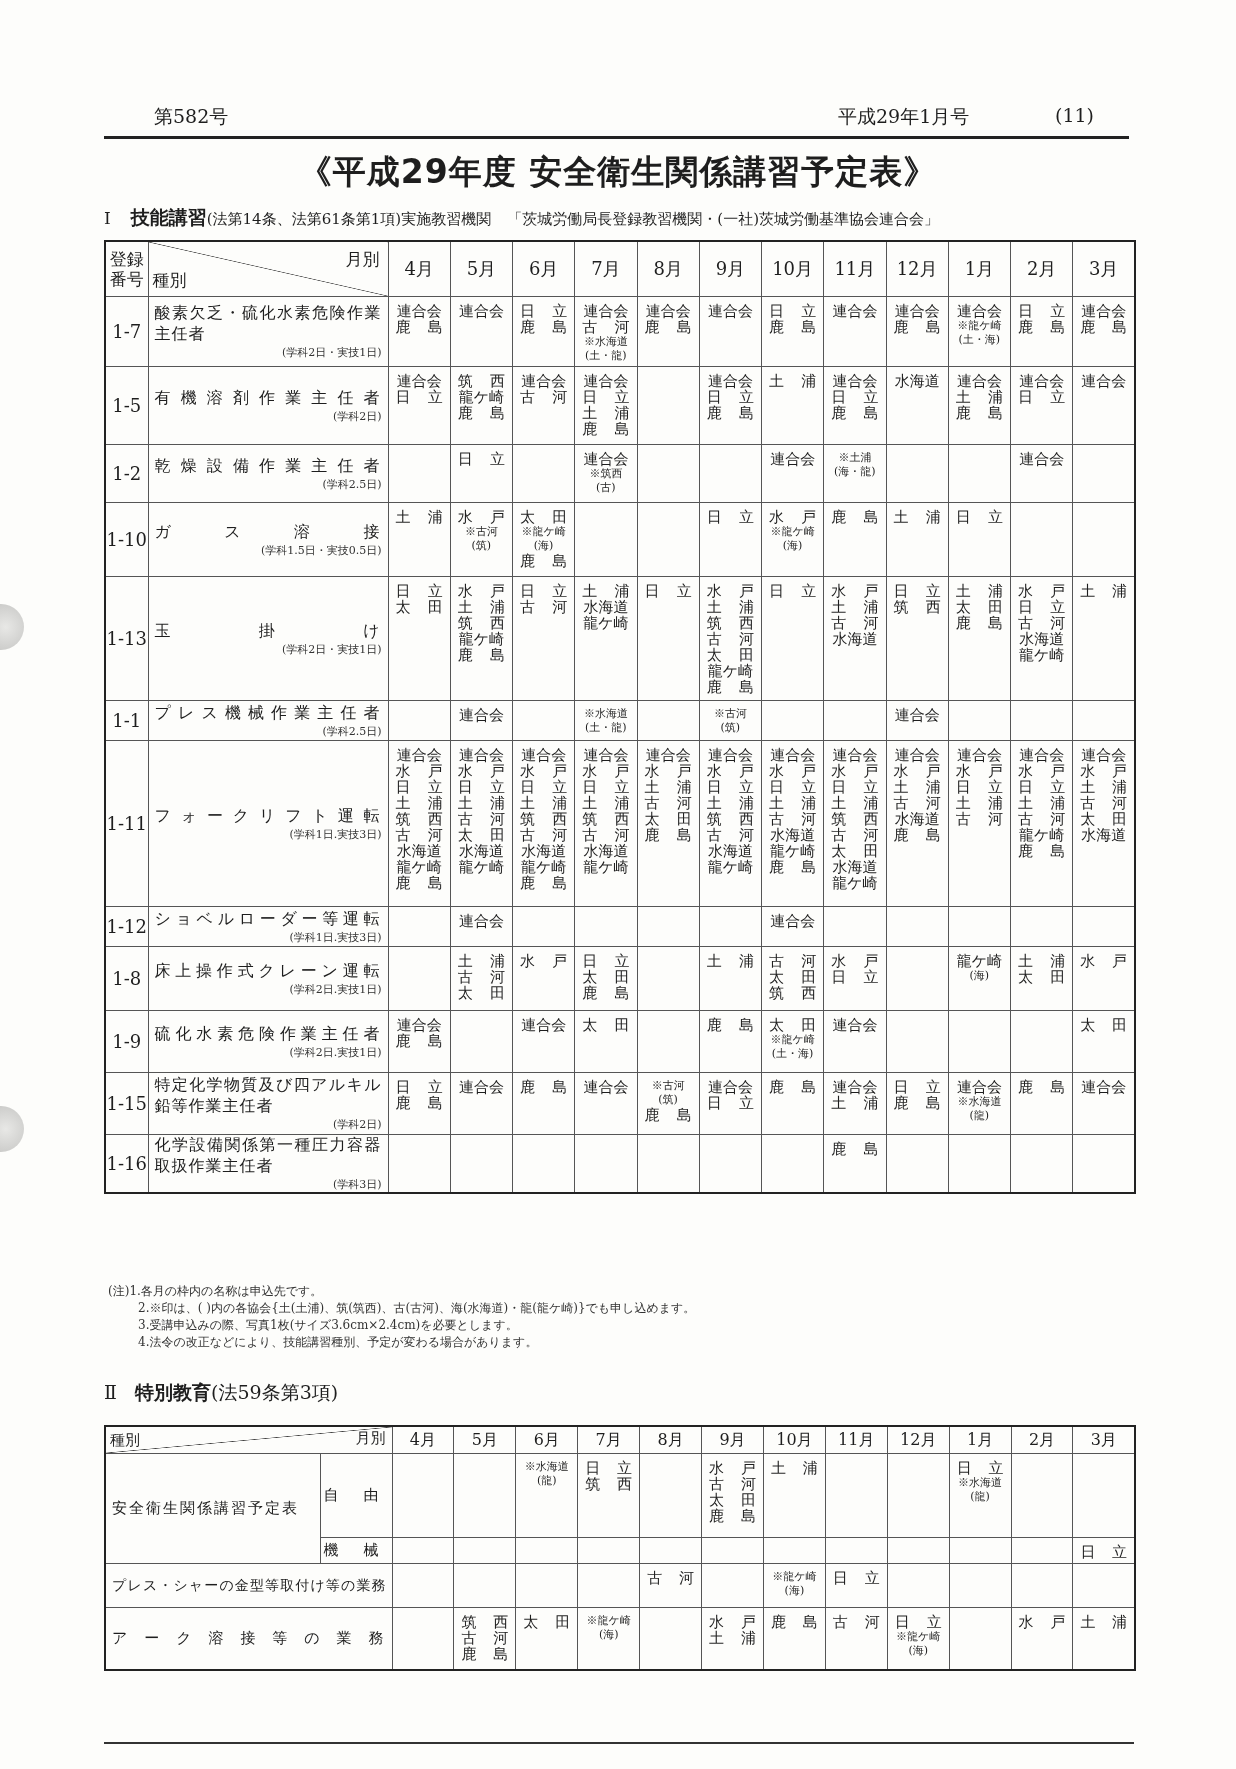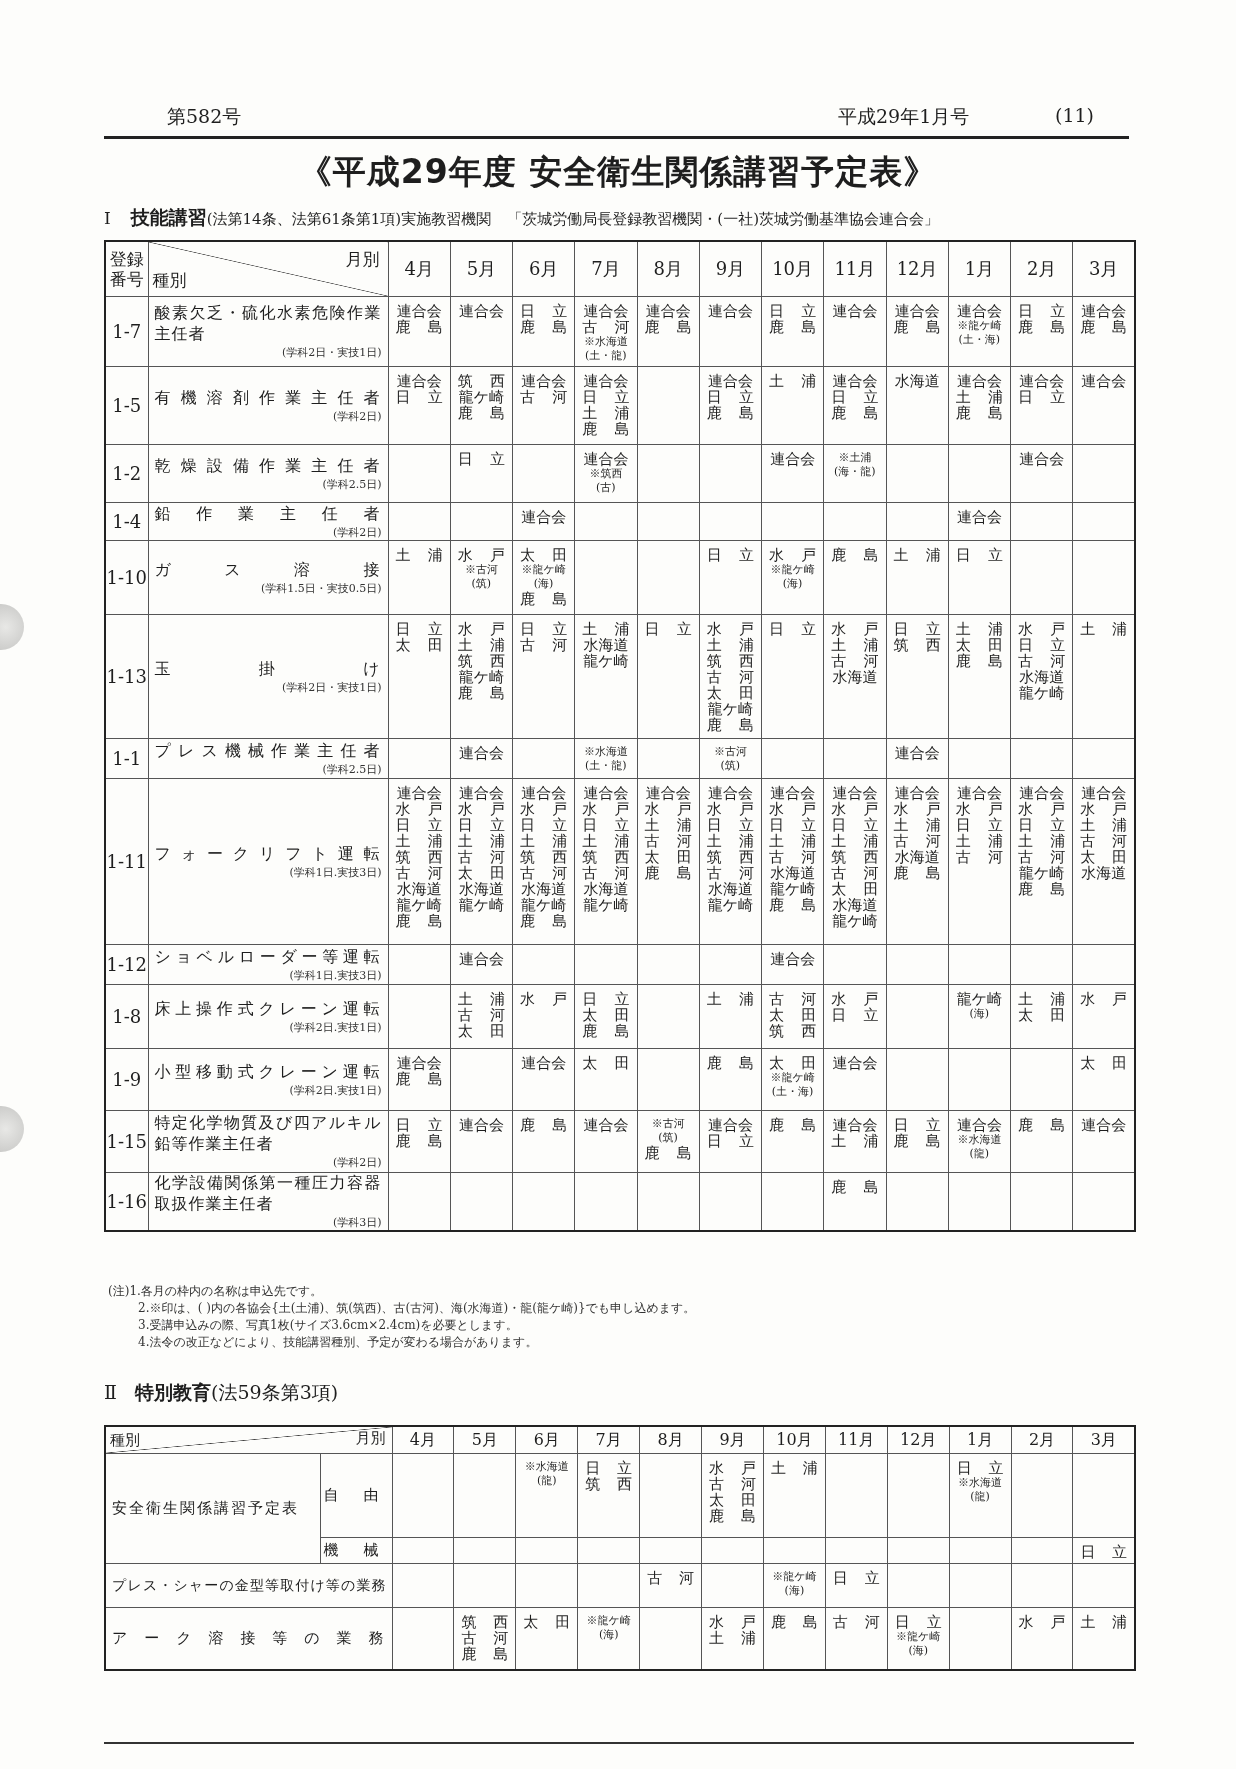--- a/index.html
+++ b/index.html
@@ -2,21 +2,21 @@
 <html><head>
 <meta charset="utf-8">
 <style>
   html, body { margin: 0; padding: 0; background: #fdfdfb; }
   body {
     width: 1236px; height: 1769px; position: relative; overflow: hidden;
     font-family: "DejaVu Serif", "Liberation Serif", serif; color: #1e1e1e;
   }
   .hole { position: absolute; left: -22px; width: 46px; height: 46px; border-radius: 50%;
     background: radial-gradient(circle at 60% 50%, #e8e8e6 0%, #cfcfcd 60%, #bdbdbb 100%); }
-  .hdr-left { position: absolute; left: 167px; top: 104px; font-size: 19px; }
+  .hdr-left { position: absolute; left: 154px; top: 104px; font-size: 19px; }
   .hdr-right { position: absolute; left: 838px; top: 104px; font-size: 19px; }
   .hdr-page { position: absolute; left: 1055px; top: 104px; font-size: 19px; }
   .hdr-rule { position: absolute; left: 104px; top: 136px; width: 1025px; height: 3px; background: #222; }
   .title { position: absolute; left: 0; width: 1236px; top: 150px; text-align: center;
     font-family: "DejaVu Sans", "Liberation Sans", sans-serif; font-size: 33px; font-weight: bold; letter-spacing: 1px; }
   .sec1 { position: absolute; left: 104px; top: 205px; font-size: 17px; white-space: nowrap; }
   .sec1 .num { margin-right: 20px; }
   .sec1 .bold { font-family: "DejaVu Sans", "Liberation Sans", sans-serif; font-weight: bold; font-size: 19px; }
   .sec1 .small { font-size: 15px; }
 
@@ -237,43 +237,20 @@
           <span class="ln sm">※土浦</span>
           <span class="ln sm">(海・龍)</span>
         </td>
         <td class="cell"></td>
         <td class="cell"></td>
         <td class="cell">
           <span class="ln c">連合会</span>
         </td>
         <td class="cell"></td>
       </tr>
-      <tr style="height: 38px;">
-        <td class="reg">1-4</td>
-        <td class="name">
-          <span class="nm">鉛作業主任者</span>
-          <span class="sub">(学科2日)</span>
-        </td>
-        <td class="cell"></td>
-        <td class="cell"></td>
-        <td class="cell">
-          <span class="ln c">連合会</span>
-        </td>
-        <td class="cell"></td>
-        <td class="cell"></td>
-        <td class="cell"></td>
-        <td class="cell"></td>
-        <td class="cell"></td>
-        <td class="cell"></td>
-        <td class="cell">
-          <span class="ln c">連合会</span>
-        </td>
-        <td class="cell"></td>
-        <td class="cell"></td>
-      </tr>
       <tr style="height: 74px;">
         <td class="reg">1-10</td>
         <td class="name">
           <span class="nm">ガス溶接</span>
           <span class="sub">(学科1.5日・実技0.5日)</span>
         </td>
         <td class="cell">
           <span class="ln">土 浦</span>
         </td>
         <td class="cell">
@@ -590,21 +567,21 @@
           <span class="ln">土 浦</span>
           <span class="ln">太 田</span>
         </td>
         <td class="cell">
           <span class="ln">水 戸</span>
         </td>
       </tr>
       <tr style="height: 62px;">
         <td class="reg">1-9</td>
         <td class="name">
-          <span class="nm">小型移動式クレーン運転</span>
+          <span class="nm">硫化水素危険作業主任者</span>
           <span class="sub">(学科2日.実技1日)</span>
         </td>
         <td class="cell">
           <span class="ln c">連合会</span>
           <span class="ln">鹿 島</span>
         </td>
         <td class="cell"></td>
         <td class="cell">
           <span class="ln c">連合会</span>
         </td>

